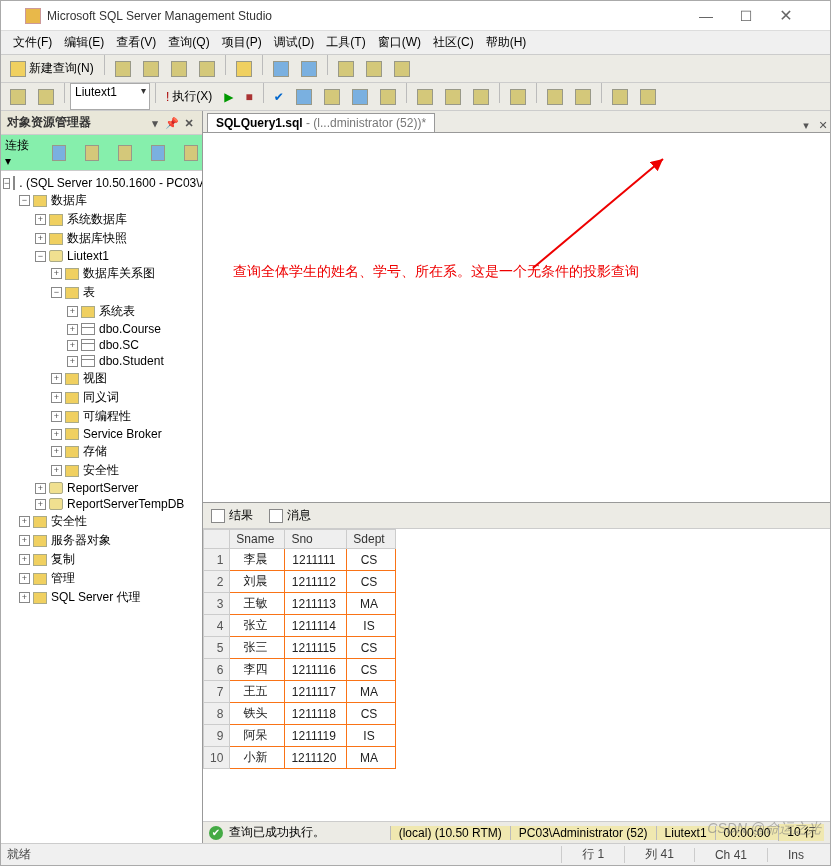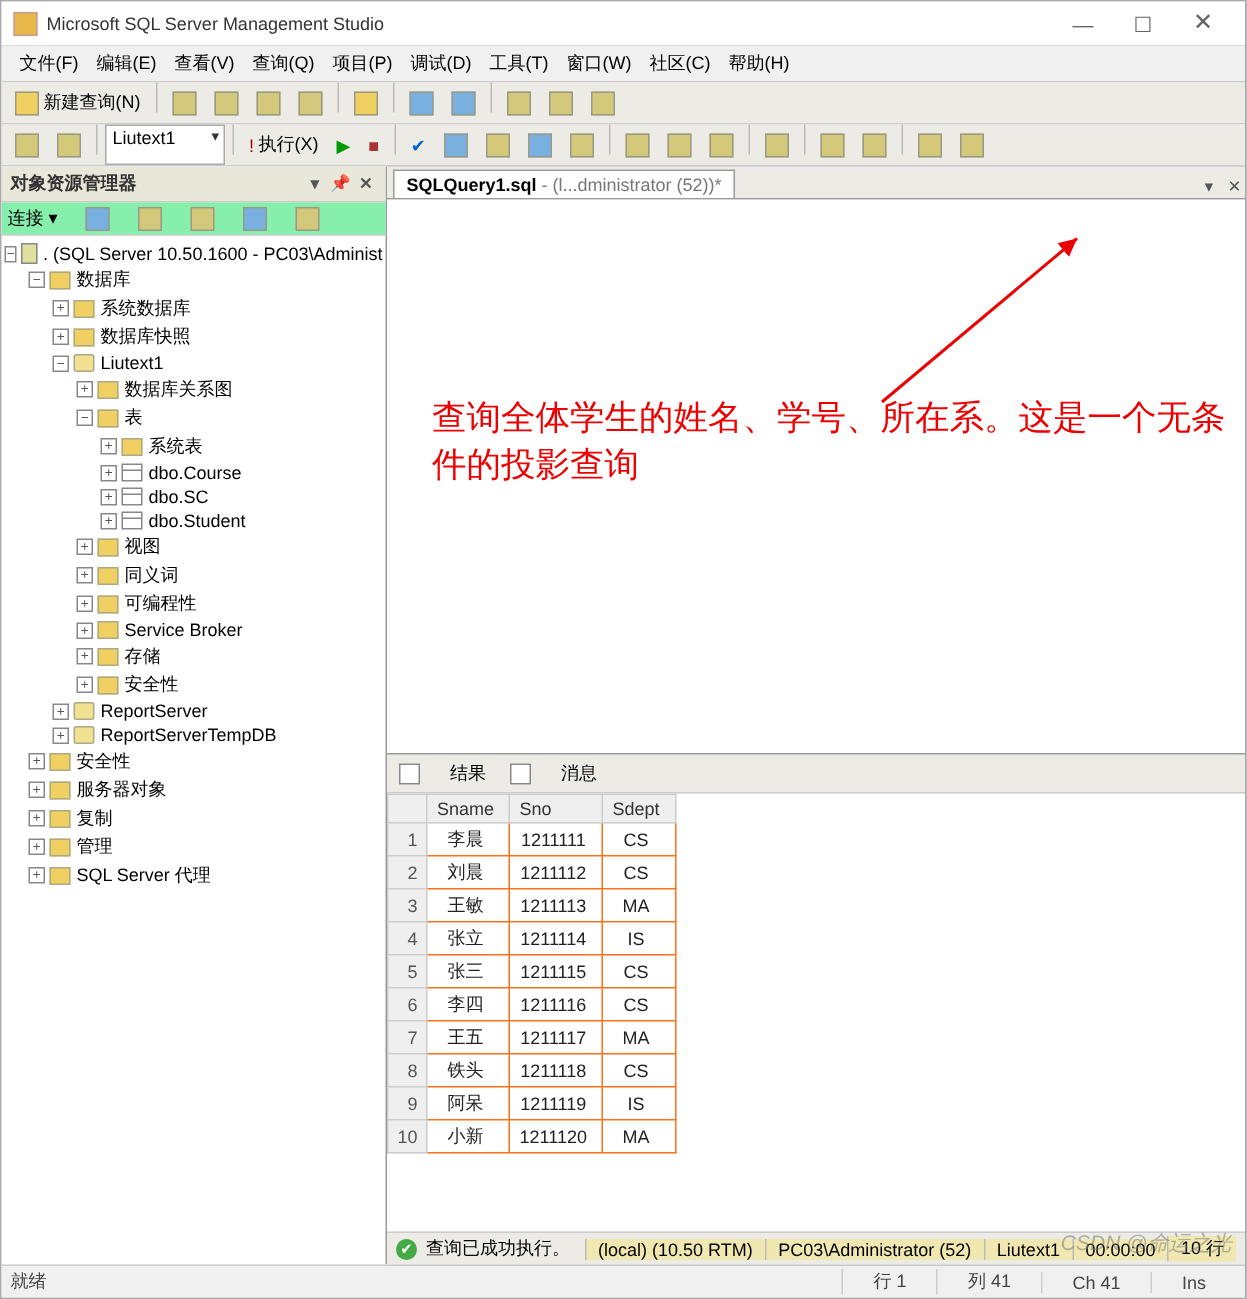--- a/index.html
+++ b/index.html
@@ -1,33 +1,33 @@
 <!DOCTYPE html>
 <html><head>
 <meta charset="utf-8">
 <style>
 * { box-sizing: border-box; margin: 0; padding: 0; font-family: "Microsoft YaHei", Tahoma, sans-serif; font-size: 12px; }
 body { background: #fff; width: 831px; height: 866px; overflow: hidden; display: flex; flex-direction: column; border: 1px solid #aaa; }
-.titlebar { height: 30px; background: #fff; display: flex; align-items: center; padding: 0 8px; border-bottom: 1px solid #ddd; }
+.titlebar { height: 30px; background: #fff; display: flex; align-items: center; padding: 0 24px; border-bottom: 1px solid #ddd; }
 .titlebar .logo { width: 16px; height: 16px; background: #e8b84a; border: 1px solid #c99; margin-right: 6px; }
 .titlebar .title { flex: 1; color: #333; }
 .titlebar .winbtn { width: 40px; height: 24px; text-align: center; line-height: 24px; color: #666; font-size: 14px; }
 .titlebar .winbtn.close { font-size: 16px; }
 .menubar { height: 24px; display: flex; align-items: center; padding: 2px 6px; background: #f0f0f0; border-bottom: 1px solid #ccc; }
 .menuitem { padding: 2px 6px; cursor: default; }
 .toolbar { height: 28px; background: #ecebe5; border-bottom: 1px solid #ccc; display: flex; padding: 0 4px; gap: 2px; }
 .tbtn { padding: 2px 4px; display: inline-flex; align-items: center; gap: 3px; border: 1px solid transparent; }
 .icon-generic { width: 16px; height: 16px; background: #d4c87a; border: 1px solid #998; }
 .icon-yellow { background: #f0d060; }
 .icon-blue { background: #7ab0e0; }
 .combo { background: #fff; border: 1px solid #aaa; padding: 1px 16px 1px 4px; min-width: 80px; position: relative; }
 .combo::after { content: "▾"; position: absolute; right: 3px; top: 1px; color: #333; font-size: 10px; }
 .sep-v { width: 1px; height: 20px; background: #bbb; margin: 0 3px; }
 .mainrow { flex: 1; display: flex; overflow: hidden; }
-.sidepanel { width: 257px; background: #fff; border-right: 1px solid #999; display: flex; flex-direction: column; }
+.sidepanel { width: 202px; background: #fff; border-right: 1px solid #999; display: flex; flex-direction: column; }
 .panel-hdr { background: #e9e7d9; border-bottom: 1px solid #ccc; padding: 3px 6px; display: flex; align-items: center; font-weight: bold; color: #333; }
 .panel-hdr .spacer { flex: 1; }
 .pin, .xbtn { width: 14px; height: 14px; color: #555; text-align: center; line-height: 14px; margin-left: 3px; font-size: 11px; }
 .panel-tb { background: #86efac; padding: 2px 4px; border-bottom: 1px solid #ccc; display: flex; align-items: center; gap: 19px; }
 .tree { flex: 1; overflow: auto; padding: 4px 2px; }
 .tree-node { white-space: nowrap; padding: 1px 0 1px 0; display: flex; align-items: center; }
 .tree-node .tw { width: 11px; height: 11px; border: 1px solid #888; text-align: center; line-height: 9px; font-size: 9px; color: #555; margin-right: 3px; cursor: default; }
 .tree-node .sp { display: inline-block; width: 16px; }
 .tree-node .folder { width: 14px; height: 12px; background: #f0d060; border: 1px solid #aa8; margin-right: 4px; }
 .tree-node .db { width: 14px; height: 12px; background: #f0e090; border: 1px solid #aa8; margin-right: 4px; border-radius: 2px; }
@@ -36,25 +36,25 @@
 .tree-node .serv { width: 14px; height: 14px; background: #e0e0a0; border: 1px solid #888; margin-right: 4px; }
 .editor-area { flex: 1; display: flex; flex-direction: column; background: #999; }
 .tabbar { height: 22px; background: #ecebe5; display: flex; align-items: flex-end; padding-left: 4px; border-bottom: 1px solid #999; }
 .tab { background: #fff; border: 1px solid #999; border-bottom: none; padding: 2px 8px; font-weight: bold; margin-right: 6px; }
 .tab .dim { color: #777; font-weight: normal; }
 .tabbar .spacer { flex: 1; }
 .query-pane { background: #fff; position: relative; height: 370px; overflow: hidden; border-bottom: 1px solid #999; }
 .query-box { border: 2px solid #e00; border-radius: 12px; margin: 4px 8px; padding: 2px 6px; display: inline-block; font-family: "Courier New", monospace; font-size: 13px; }
 .kw { color: #0000ff; }
 .ident { color: #008080; }
-.annotation { position: absolute; color: #e00; font-size: 23px; left: 30px; top: 130px; }
+.annotation { position: absolute; color: #e00; font-size: 14px; left: 30px; top: 130px; }
 .arrow-svg { position: absolute; left: 300px; top: 20px; pointer-events: none; }
 .results-area { flex: 1; background: #fff; display: flex; flex-direction: column; }
 .results-tabs { background: #ecebe5; border-bottom: 1px solid #ccc; padding: 2px 4px; display: flex; gap: 8px; }
-.rtab { display: flex; align-items: center; gap: 20px; padding: 2px 4px; }
+.rtab { display: flex; align-items: center; gap: 4px; padding: 2px 4px; }
 .rtab .ri { width: 14px; height: 14px; border: 1px solid #888; background: #fff; }
 .grid { flex: 1; overflow: auto; }
 .grid table { border-collapse: collapse; }
 .grid th { background: #efefef; border: 1px solid #ccc; padding: 2px 10px 2px 6px; font-weight: normal; text-align: left; color: #333; }
 .grid td { border: 1px solid #f97316; padding: 2px 10px 2px 6px; color: #222; text-align: center; }
 .grid .rownum { background: #efefef; color: #555; text-align: right; padding-right: 6px; border: 1px solid #ccc; }
 .statusbar-exec { height: 22px; background: #ecebe5; border-top: 1px solid #ccc; display: flex; align-items: center; padding: 0 6px; font-size: 11px; }
 .statusbar-exec .chk { width: 14px; height: 14px; border-radius: 50%; background: #4a4; margin-right: 6px; display: inline-flex; align-items: center; justify-content: center; color: #fff; font-size: 10px; }
 .statusbar-exec .cell { border-left: 1px solid #bbb; padding: 0 8px; background: #f0e8b0; }
 .statusbar-exec .msg { flex: 1; }

